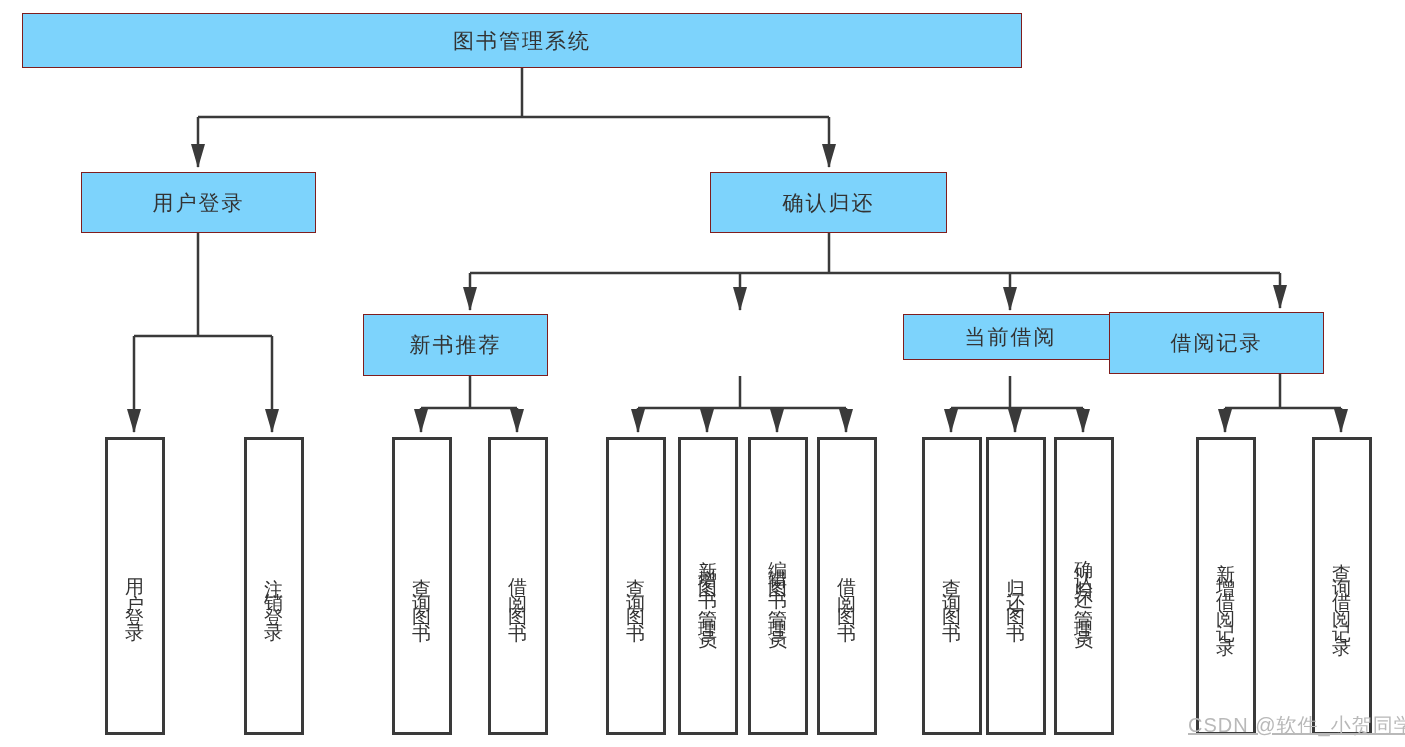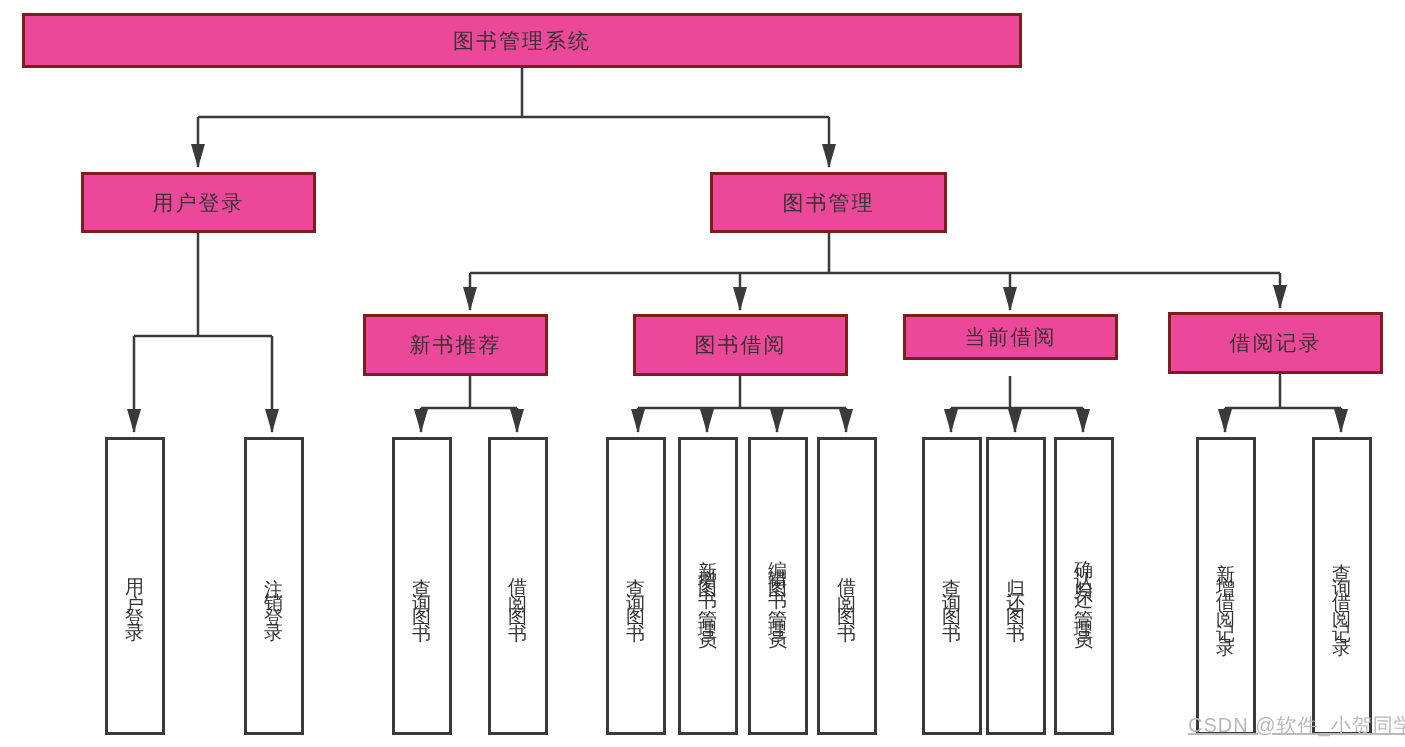--- a/index.html
+++ b/index.html
@@ -20,22 +20,22 @@
     position: absolute;
     left: 0;
     top: 0;
     width: 1405px;
     height: 747px;
     pointer-events: none;
   }
   .node {
     position: absolute;
     box-sizing: border-box;
-    background: #ec4899;
-    border: 3px solid #7f1d1d;
+    background: #7dd3fc;
+    border: 1px solid #7f1d1d;
     display: flex;
     align-items: center;
     justify-content: center;
   }
   .node .hlabel {
     font-size: 21px;
     letter-spacing: 2px;
     color: #333333;
     white-space: nowrap;
   }
@@ -120,33 +120,30 @@
   </svg>
 
   <div class="node" style="left:22px; top:13px; width:1000px; height:55px">
     <span class="hlabel">图书管理系统</span>
   </div>
 
   <div class="node" style="left:81px; top:172px; width:235px; height:61px">
     <span class="hlabel">用户登录</span>
   </div>
   <div class="node" style="left:710px; top:172px; width:237px; height:61px">
-    <span class="hlabel">图书管理</span>
+    <span class="hlabel">确认归还</span>
   </div>
 
   <div class="node" style="left:363px; top:314px; width:185px; height:62px">
     <span class="hlabel">新书推荐</span>
   </div>
-  <div class="node" style="left:633px; top:314px; width:215px; height:62px">
-    <span class="hlabel">图书借阅</span>
-  </div>
   <div class="node" style="left:903px; top:314px; width:215px; height:46px">
     <span class="hlabel">当前借阅</span>
   </div>
-  <div class="node" style="left:1168px; top:312px; width:215px; height:62px">
+  <div class="node" style="left:1109px; top:312px; width:215px; height:62px">
     <span class="hlabel">借阅记录</span>
   </div>
 
   <div class="leaf" style="left:105px">
     <span class="vtext">用户登录</span>
   </div>
   <div class="leaf" style="left:244px">
     <span class="vtext">注销登录</span>
   </div>
 

